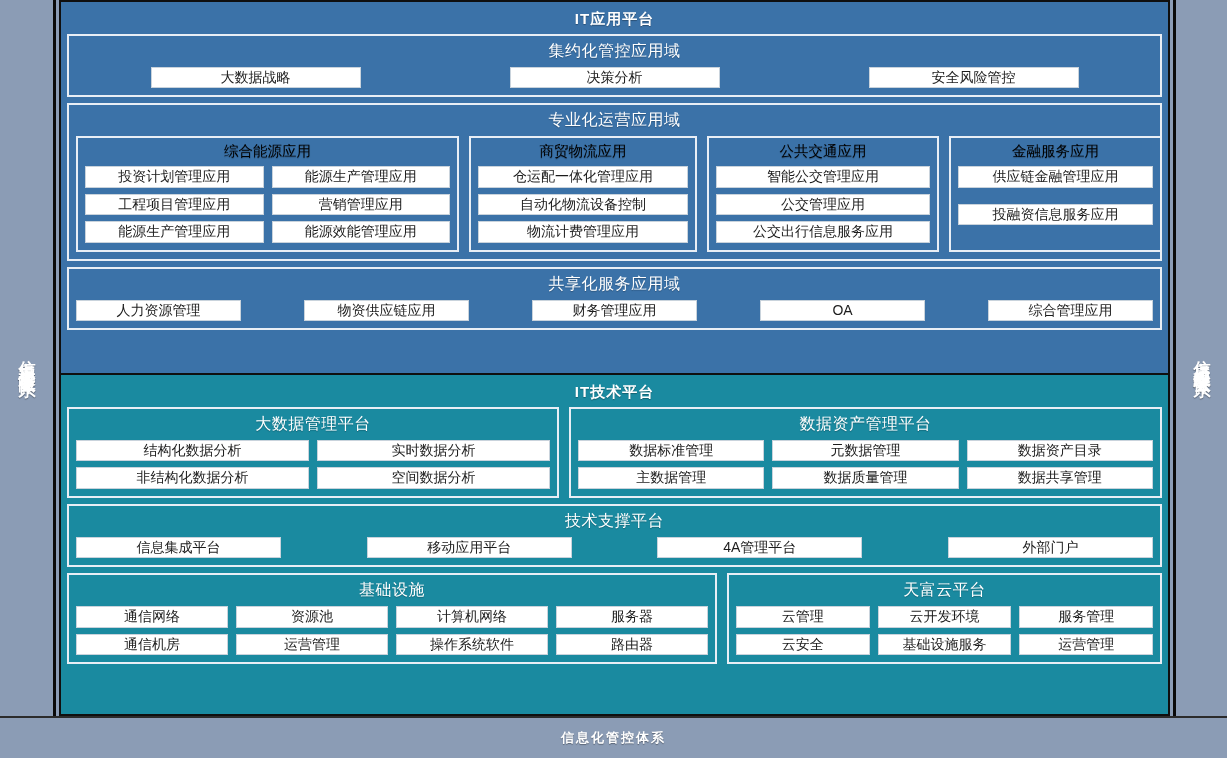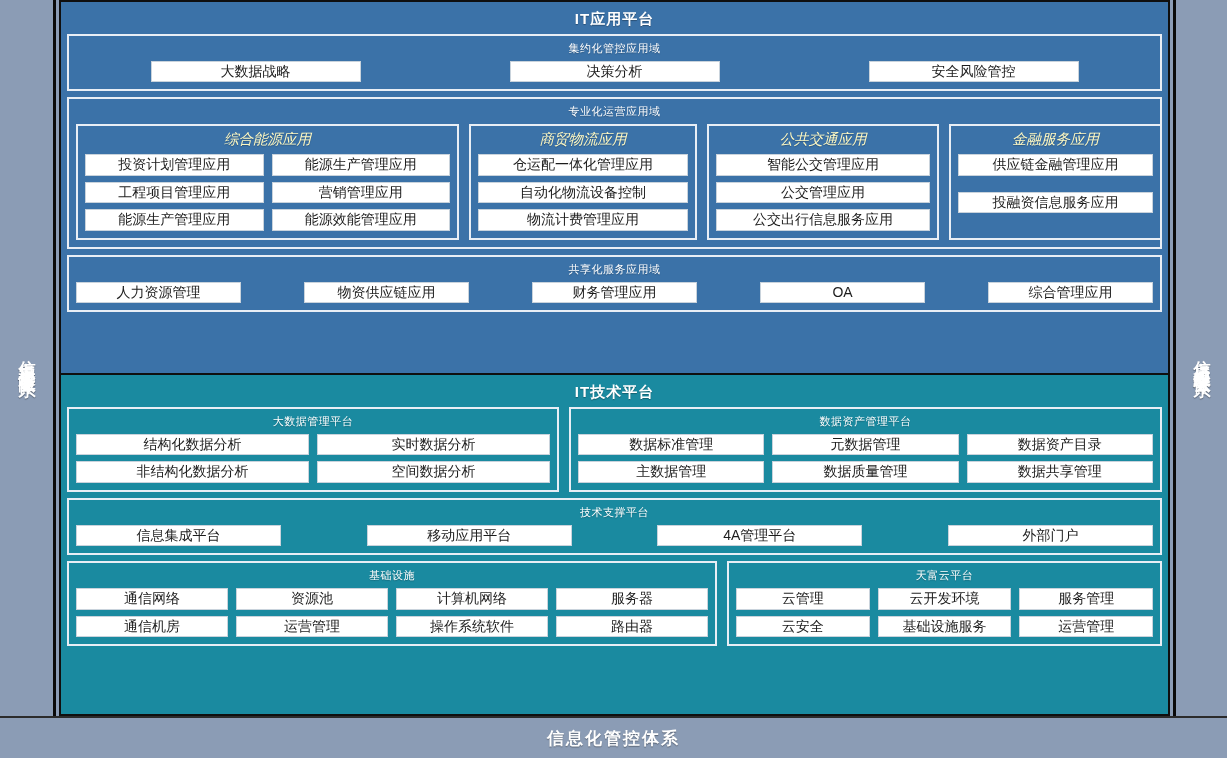--- a/index.html
+++ b/index.html
@@ -30,21 +30,21 @@
 
   
   .bottom-bar{
     position:absolute;left:0;right:0;top:716px;height:42px;
     background:#8b9cb5;
     display:flex;align-items:center;justify-content:center;
     border-top:2px solid #2b2b2b;
     box-sizing:border-box;
   }
   .bottom-bar .lbl{
-    color:#ffffff;font-size:17px;font-weight:bold;letter-spacing:2px;
+    color:#ffffff;font-size:13px;font-weight:bold;letter-spacing:2px;
     text-shadow:0 1px 1px rgba(0,0,0,.35);
   }
 
   
   .stack{
     position:absolute;left:59px;top:0;width:1111px;height:716px;
     box-sizing:border-box;display:flex;flex-direction:column;
   }
 
   .platform{box-sizing:border-box;padding:4px 6px 7px 6px;}
@@ -60,21 +60,21 @@
   
   .domain{
     box-sizing:border-box;
     border:2px solid #e8eef5;
     margin-bottom:6px;
     padding:2px 7px 7px 7px;
     display:flex;flex-direction:column;
   }
   .domain:last-child{margin-bottom:0;}
   .domain-title{
-    text-align:center;color:#ffffff;font-size:11px;
+    text-align:center;color:#ffffff;font-size:16px;
     padding:3px 0 5px 0;letter-spacing:.5px;
     text-shadow:0 1px 1px rgba(0,0,0,.25);
   }
 
   
   .chip-row{display:flex;gap:0;justify-content:space-around;align-items:center;}
   .chip{
     background:#ffffff;color:#1c1c1c;
     font-size:14px;text-align:center;
     padding:2px 4px;line-height:1.1;
@@ -83,22 +83,22 @@
     white-space:nowrap;
   }
 
   
   .groups{display:flex;gap:10px;align-items:stretch;}
   .group{
     box-sizing:border-box;border:2px solid #e8eef5;
     padding:2px 7px 7px 7px;display:flex;flex-direction:column;flex:1;
   }
   .group-title{
-    text-align:center;color:#fef9c3;font-size:14.5px;
-    padding:2px 0 5px 0;text-shadow:0 1px 1px rgba(0,0,0,.25);font-style:italic;
+    text-align:center;color:#000000;font-size:14.5px;
+    padding:2px 0 5px 0;text-shadow:0 1px 1px rgba(0,0,0,.25);
   }
   .group-grid{display:flex;flex-direction:column;gap:6px;flex:1;font-family:Liberation Serif, serif;}
   .group-grid .chip-row{gap:8px;}
   .group-grid .chip{flex:1;}
   .chip.spacer{background:transparent;border:none;visibility:hidden;}
 
   
   .g-energy{flex:0 0 383px;}
   .g-trade{flex:0 0 228px;}
   .g-transit{flex:0 0 232px;}

